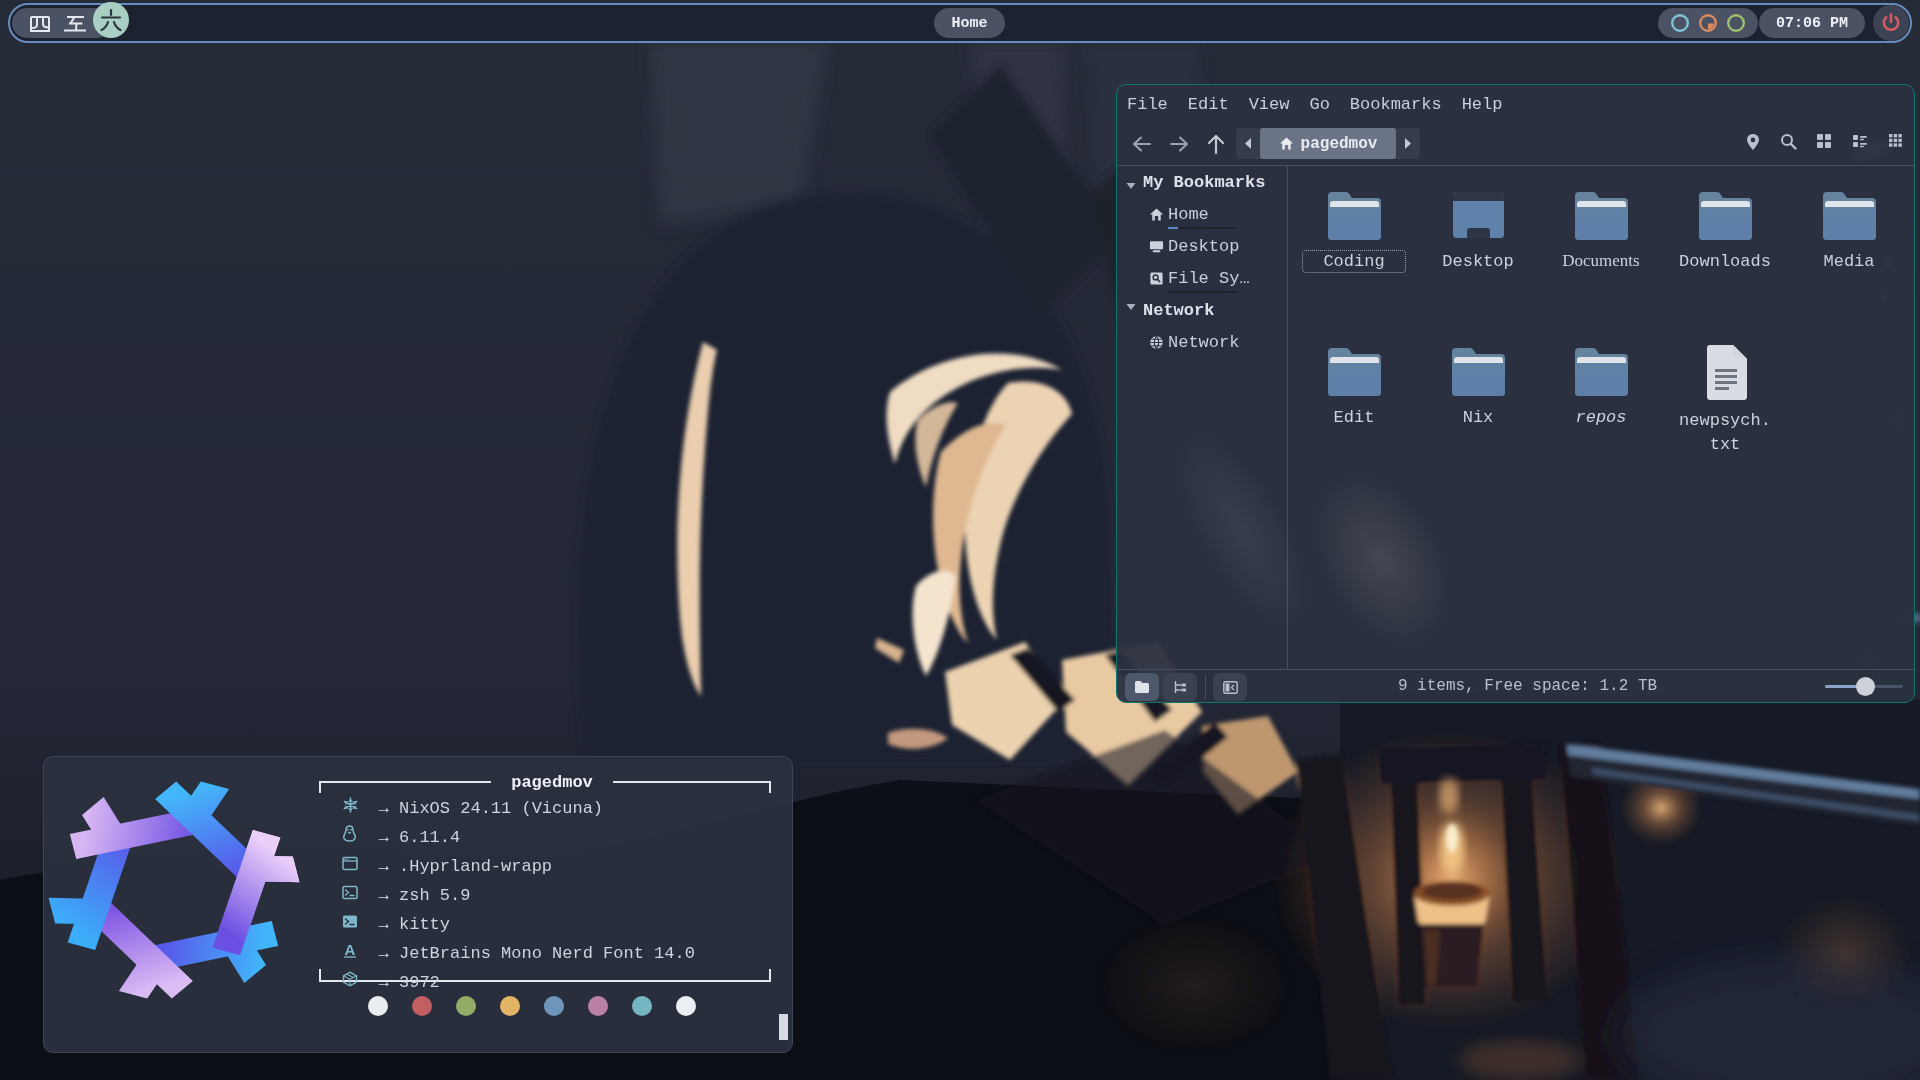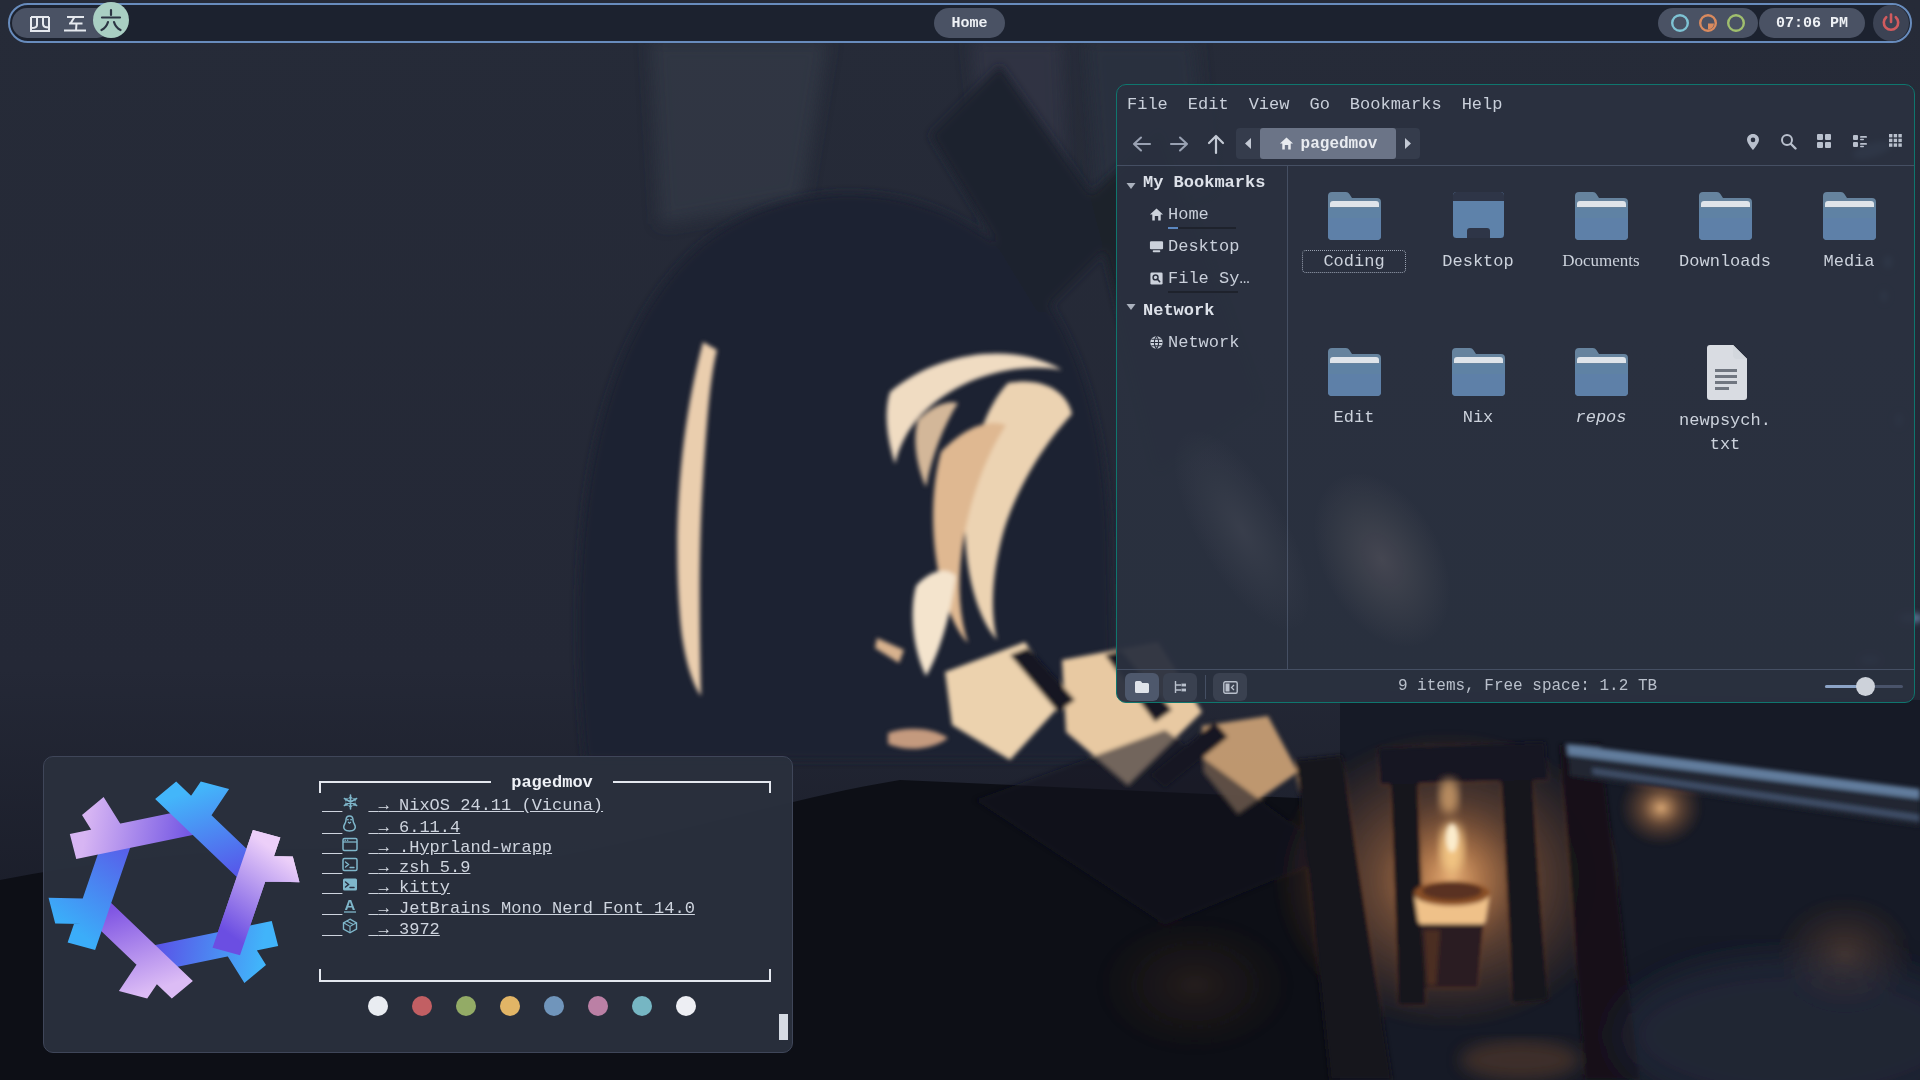--- a/index.html
+++ b/index.html
@@ -28,21 +28,21 @@
   #fmdiv{position:absolute;left:170px;top:81px;width:1px;height:503px;background:#454f63;}
   #fmicons{position:absolute;left:171px;top:81px;width:627px;height:503px;}
   .cell{position:absolute;width:116px;text-align:center;}
   .cell .lbl{margin-top:3px;font-size:17px;color:#ccd2dc;line-height:24px;}
   #fmstatus{position:absolute;left:0;top:584px;width:100%;height:34px;border-top:1px solid #454f63;}
   .sbtn{position:absolute;top:3px;width:34px;height:28px;border-radius:6px;display:flex;align-items:center;justify-content:center;}
   #fmfree{position:absolute;left:24px;right:0;top:7px;text-align:center;font-size:16px;color:#b9c0cb;}
   
   #term{position:absolute;left:43px;top:756px;width:750px;height:297px;background:rgba(41,47,61,0.97);border:1px solid #3f4659;border-radius:10px;z-index:20;font-family:"Liberation Mono",monospace;}
   #nixlogo{position:absolute;left:-8px;top:17px;}
-  #fetch{position:absolute;left:278px;top:37px;width:475px;font-size:17px;line-height:19px;color:#ced4de;white-space:pre;text-decoration:underline;}
+  #fetch{position:absolute;left:278px;top:37px;width:475px;font-size:17px;line-height:29px;color:#ced4de;white-space:pre;}
   .ficon{display:inline-block;width:26px;color:#7fb7cb;}
   .dots{position:absolute;left:324px;top:239px;}
   .dot{display:inline-block;width:20px;height:20px;border-radius:50%;margin-right:24px;vertical-align:middle;}
   #cursor{position:absolute;left:735px;top:257px;width:9px;height:26px;background:#d5dae3;}
 </style></head>
 <body>
 <svg id="wall" viewBox="0 0 1920 1080" preserveAspectRatio="none">
     <defs>
       <linearGradient id="sky" x1="0" y1="0" x2="0" y2="1">
         <stop offset="0" stop-color="#262b38"></stop>

